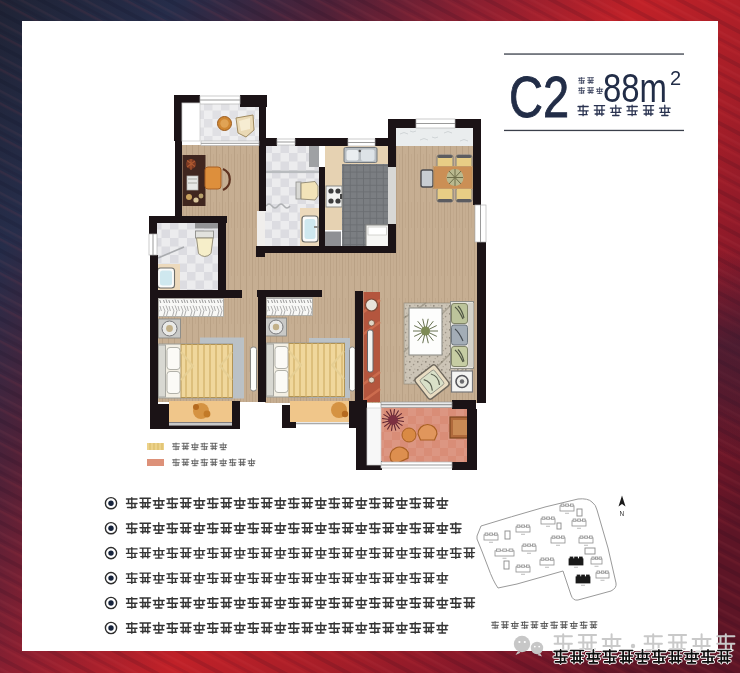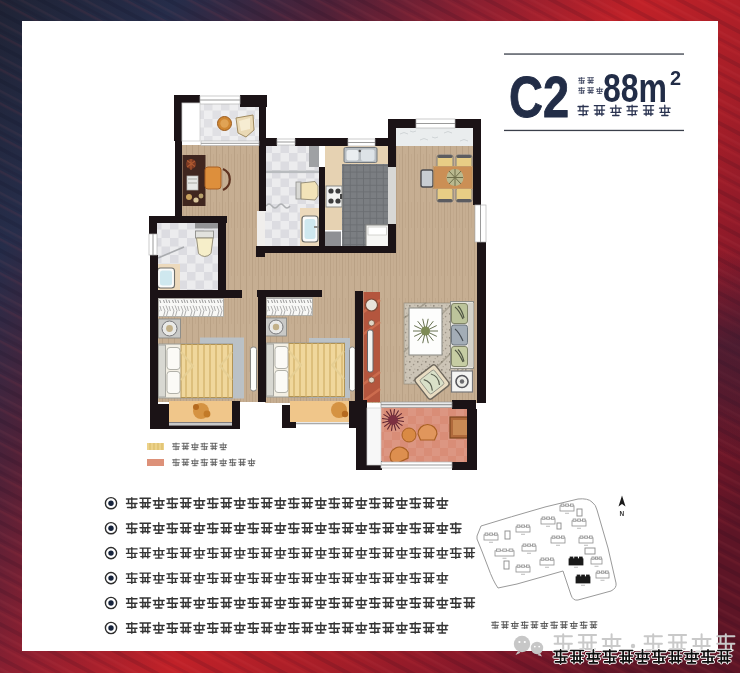--- a/index.html
+++ b/index.html
@@ -1,16 +1,16 @@
 <!DOCTYPE html>
 <html><head>
 <meta charset="utf-8">
 <style>
 html,body{margin:0;padding:0;background:#ffffff;}
-#stage{position:relative;width:740px;height:673px;overflow:hidden;font-family:"Liberation Sans",sans-serif;font-weight:bold;}
+#stage{position:relative;width:740px;height:673px;overflow:hidden;font-family:"Liberation Sans",sans-serif;}
 </style>
 </head>
 <body>
 <div id="stage">
 <svg width="740" height="673" viewBox="0 0 740 673">
 <defs>
 <linearGradient id="bord" x1="0" y1="0" x2="740" y2="520" gradientUnits="userSpaceOnUse">
  <stop offset="0" stop-color="#1f2335"></stop>
           <stop offset="0.16" stop-color="#262d4a"></stop>
  <stop offset="0.30" stop-color="#4e2138"></stop>

